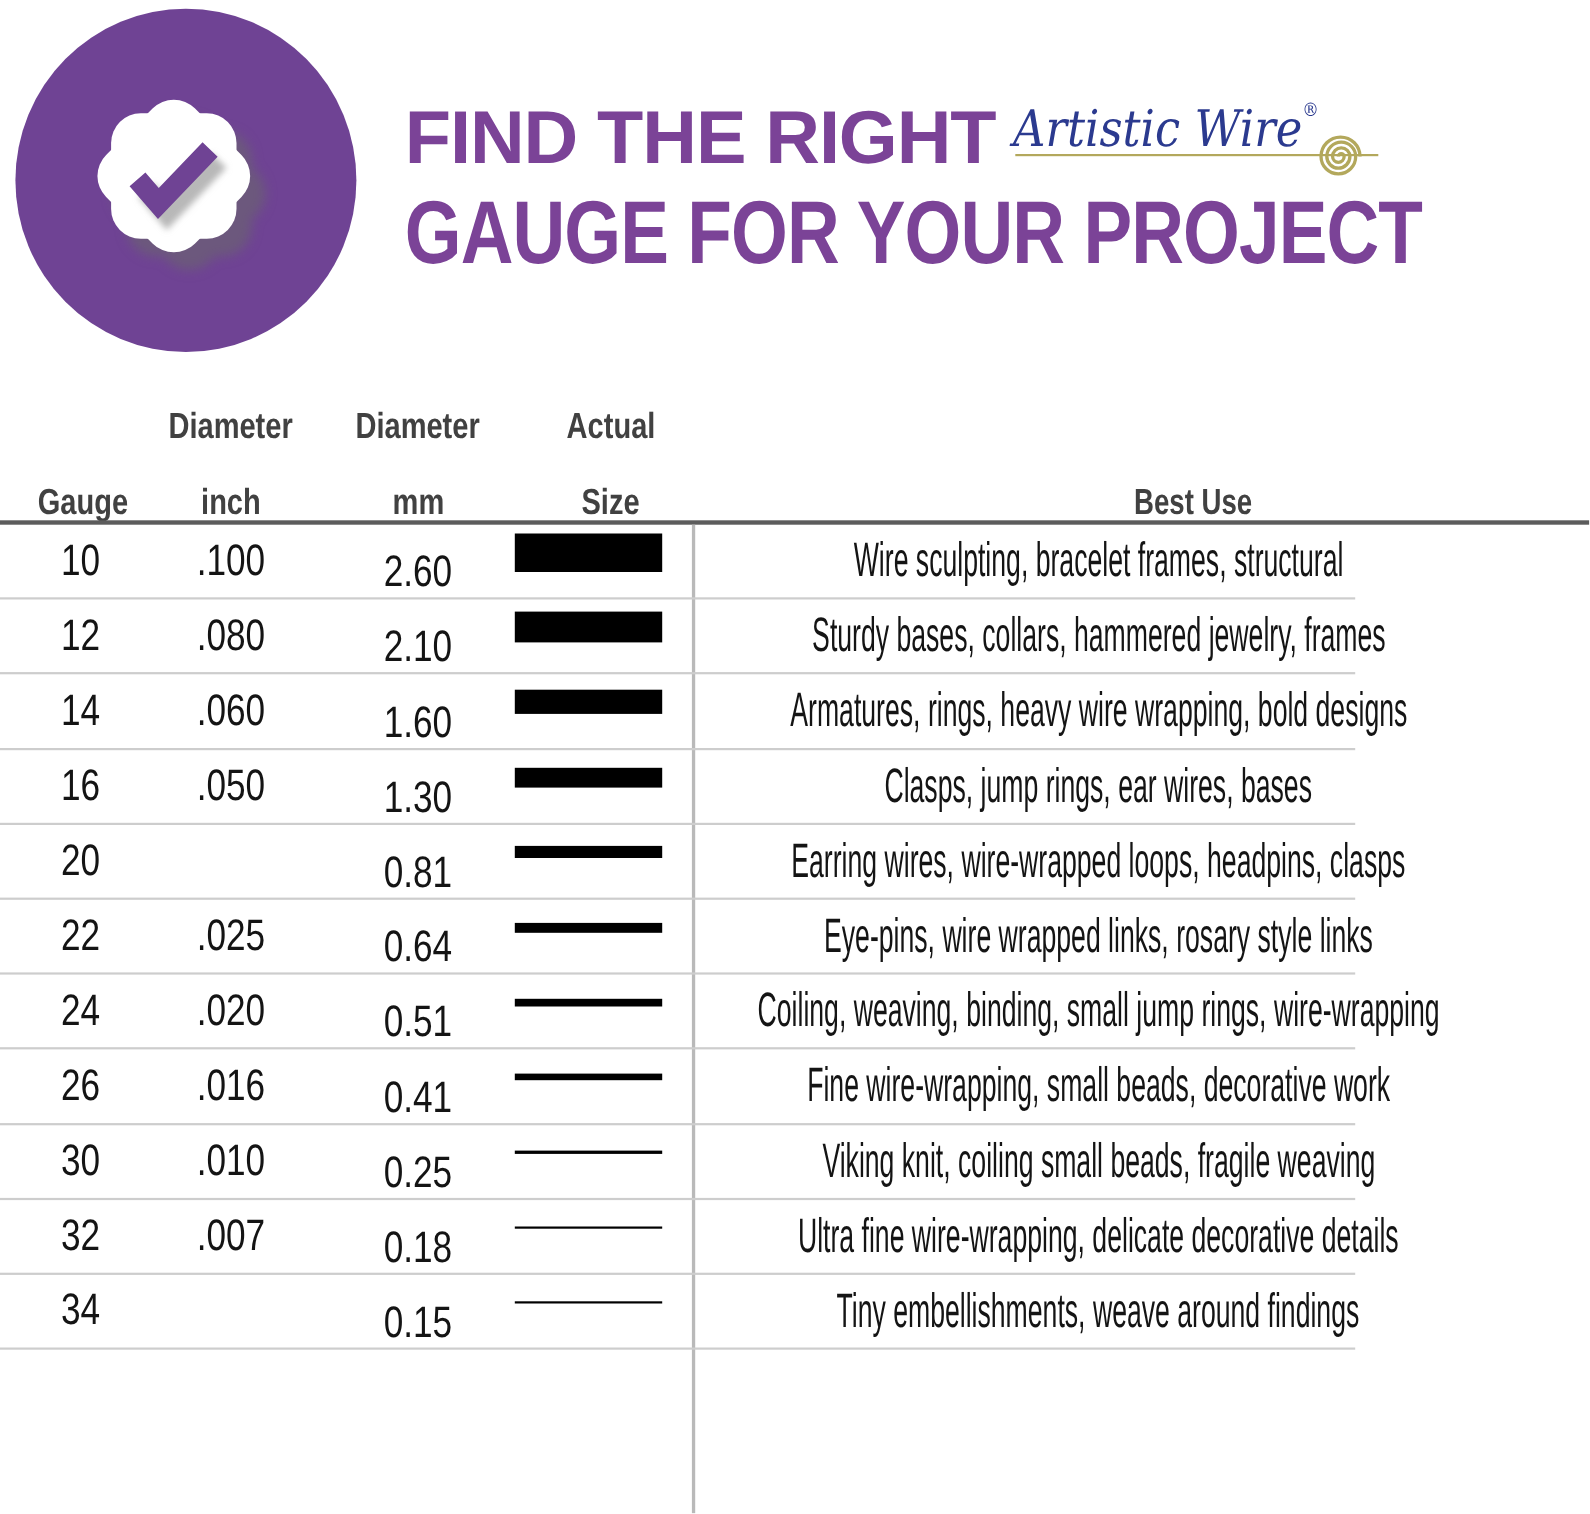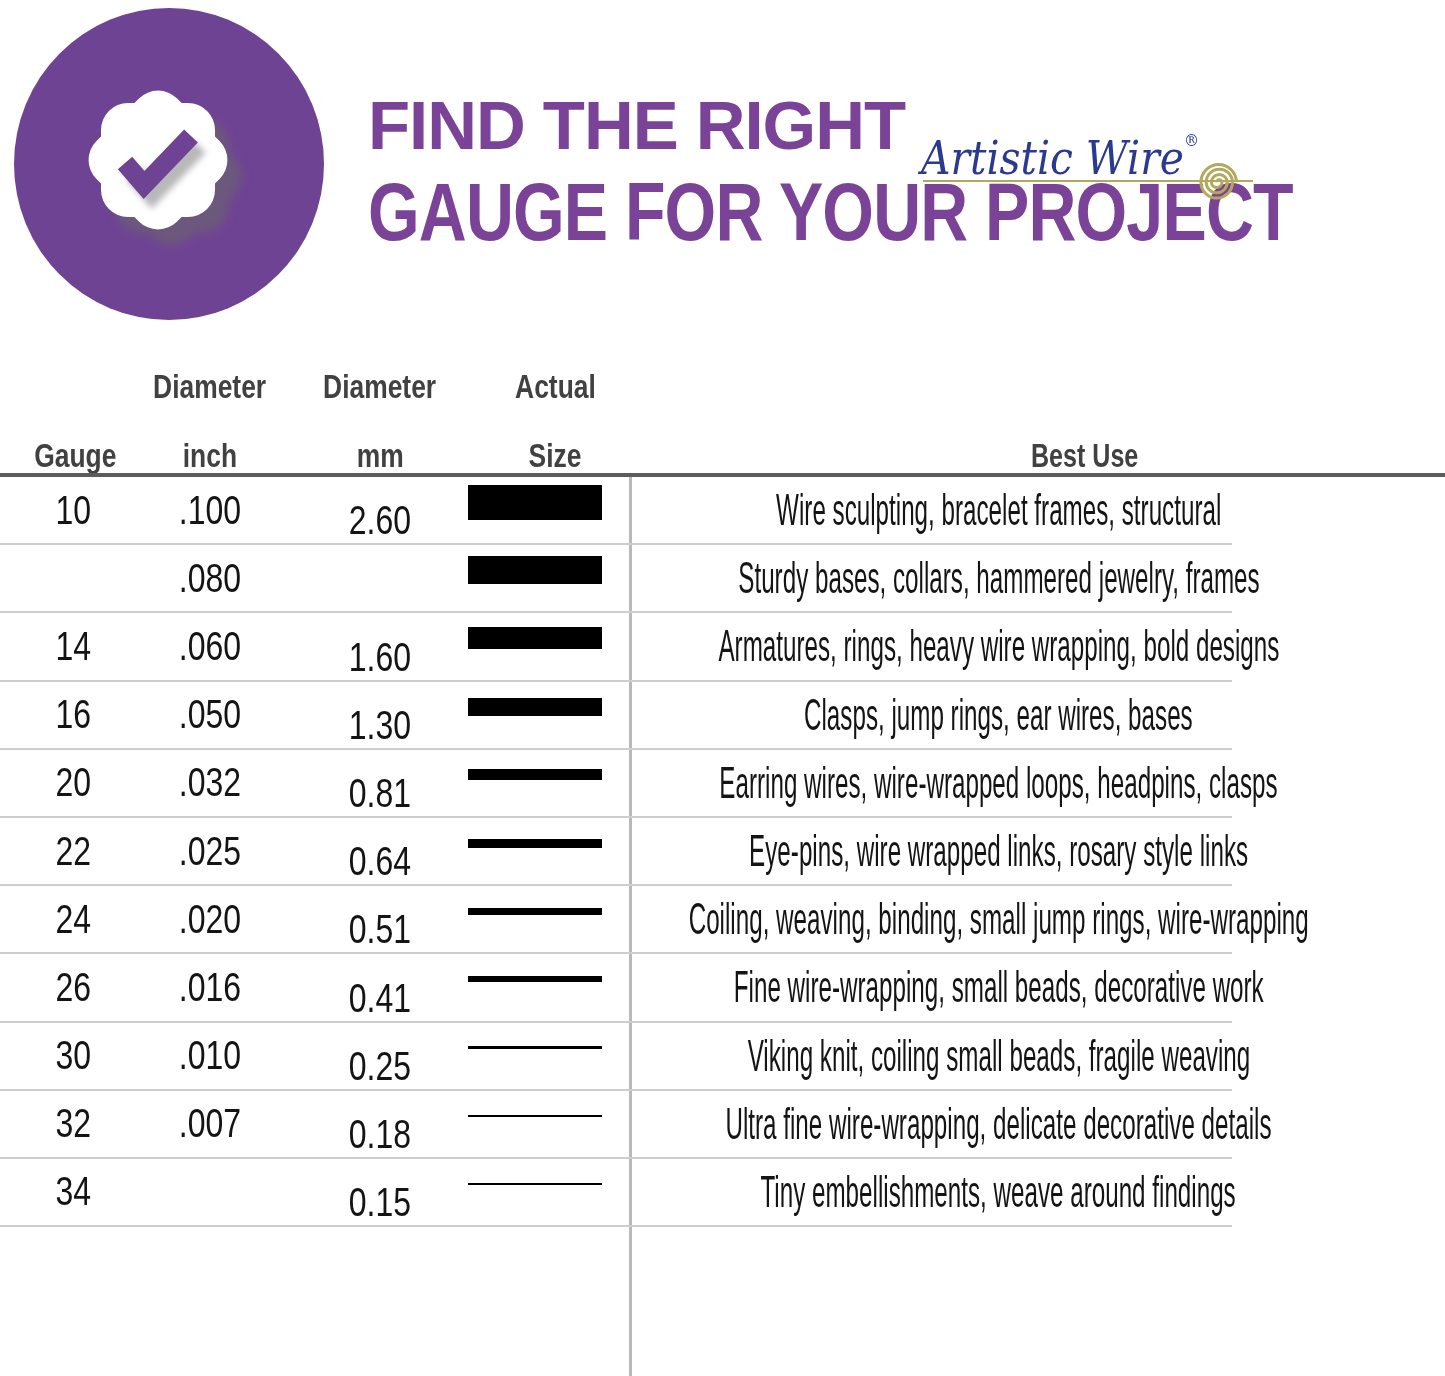--- a/index.html
+++ b/index.html
@@ -24,21 +24,21 @@
     filter:drop-shadow(8px 10px 3px rgba(125,125,125,0.55));
   }
 
   
   .title { position:absolute; left:368px; top:91px; color:var(--purple,#7b4397); font-weight:bold; }
   .title-line { white-space:nowrap; line-height:1; letter-spacing:-1px; }
   .title-line1 { font-size:68px; }
   .title-line2 { font-size:81px; margin-top:13px; }
 
   
-  .brand { position:absolute; left:921px; top:92px; width:360px; height:110px;margin-top:40px; }
+  .brand { position:absolute; left:921px; top:92px; width:360px; height:110px; }
   .brand-text {
     font-family:"DejaVu Serif", serif; font-style:italic; font-size:46px;
     color:var(--navy,#2b3a8f); white-space:nowrap; line-height:1;
   }
   .brand-reg { font-family:"DejaVu Serif", serif; font-size:17px; color:var(--navy,#2b3a8f); vertical-align:28px; }
   .brand-underline { position:absolute; left:2px; top:48px; width:330px; height:2px; background:var(--gold,#b3a85c); }
   .spiral-svg { position:absolute; left:276px; top:28px; width:42px; height:42px; }
 
   
   .th { position:absolute; color:#414141; font-weight:bold; font-size:33px; line-height:33px; text-align:center; }
@@ -128,23 +128,29 @@
         <span class="num fit" style="transform: scaleX(0.8);">2.60</span>
       </div>
       <div class="cell c-bar">
         <div class="bar" style="height: 35px;"></div>
       </div>
       <div class="cell c-use">
         <span class="use fit" style="transform: scaleX(0.55);">Wire sculpting, bracelet frames, structural</span>
       </div>
     </div>
       <div class="row">
+      <div class="cell c-gauge">
+        <span class="num fit" style="transform: scaleX(0.8);">12</span>
+      </div>
       <div class="cell c-inch">
         <span class="num fit" style="transform: scaleX(0.8);">.080</span>
       </div>
+      <div class="cell c-mm">
+        <span class="num fit" style="transform: scaleX(0.8);">2.10</span>
+      </div>
       <div class="cell c-bar">
         <div class="bar" style="height: 28px;"></div>
       </div>
       <div class="cell c-use">
         <span class="use fit" style="transform: scaleX(0.55);">Sturdy bases, collars, hammered jewelry, frames</span>
       </div>
     </div>
       <div class="row">
       <div class="cell c-gauge">
         <span class="num fit" style="transform: scaleX(0.8);">14</span>
@@ -176,23 +182,20 @@
         <div class="bar" style="height: 18px;"></div>
       </div>
       <div class="cell c-use">
         <span class="use fit" style="transform: scaleX(0.55);">Clasps, jump rings, ear wires, bases</span>
       </div>
     </div>
       <div class="row">
       <div class="cell c-gauge">
         <span class="num fit" style="transform: scaleX(0.8);">20</span>
       </div>
-      <div class="cell c-inch">
-        <span class="num fit" style="transform: scaleX(0.8);">.032</span>
-      </div>
       <div class="cell c-mm">
         <span class="num fit" style="transform: scaleX(0.8);">0.81</span>
       </div>
       <div class="cell c-bar">
         <div class="bar" style="height: 11px;"></div>
       </div>
       <div class="cell c-use">
         <span class="use fit" style="transform: scaleX(0.55);">Earring wires, wire-wrapped loops, headpins, clasps</span>
       </div>
     </div>

